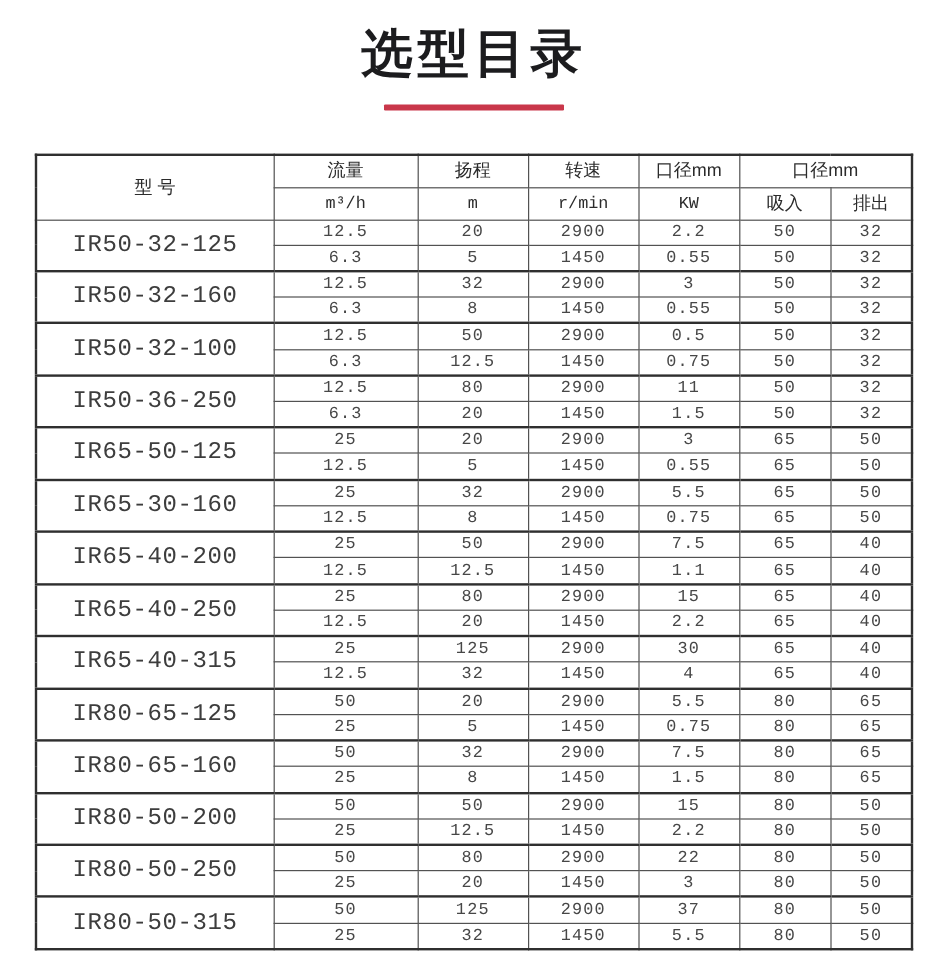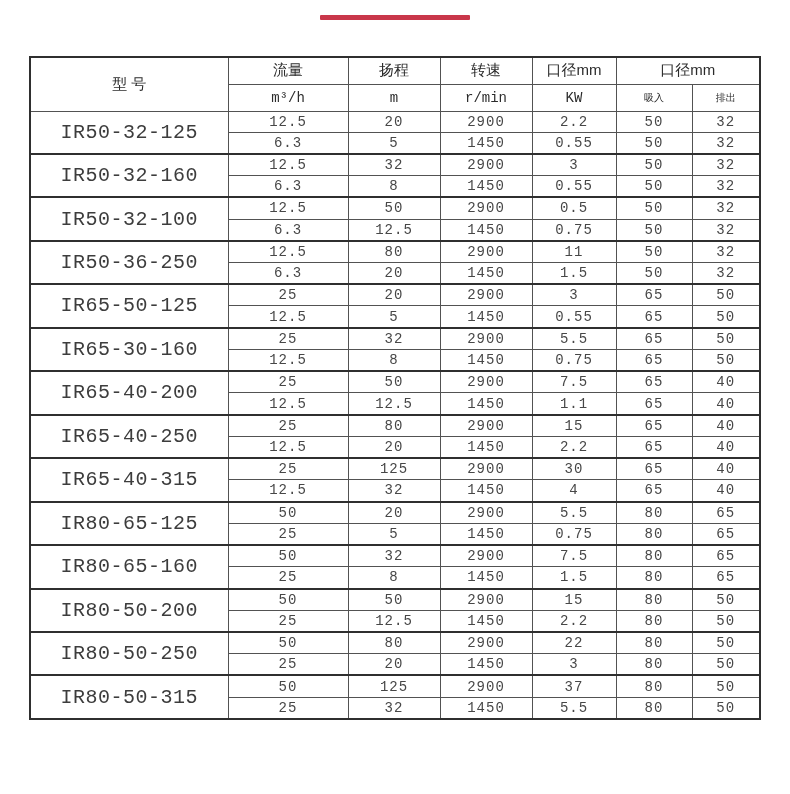--- a/index.html
+++ b/index.html
@@ -43,40 +43,41 @@
     white-space: nowrap;
   }
   .spec thead tr { height: 27px; }
   .spec thead th {
     font-weight: 400;
     font-size: 15px;
     color: #2b2b2b;
   }
   .spec thead { border-bottom: 1px solid #0ea5e9; }
   .spec thead .unit { font-size: 14px; font-family: "Liberation Mono", "DejaVu Sans Mono", monospace; text-align: center; }
-  .spec thead .unit-cjk { font-size: 10px; font-family: "Liberation Sans", sans-serif; }
+  .spec thead .unit-cjk { font-size: 15px; font-family: "Liberation Sans", sans-serif; }
 
   .spec tbody td {
     font-family: "Liberation Mono", "DejaVu Sans Mono", monospace;
     font-size: 14px;
     color: #474747;
     letter-spacing: 1px;
   }
   .spec tbody td.model {
     font-size: 20px;
     color: #3d3d3d;
     letter-spacing: 0.5px;
   }
   .spec tbody tr.group-start td { border-top: 2px solid #2f2f2f; }
 </style>
 </head>
 <body>
 
 <div class="page">
 
+  <div class="title">选型目录</div>
   <div class="title-underline"></div>
 
   <table class="spec">
     <colgroup>
       <col style="width:198px">
         <col style="width:120px">
         <col style="width:92px">
       <col style="width:92px">
         <col style="width:84px">
         <col style="width:76px">

